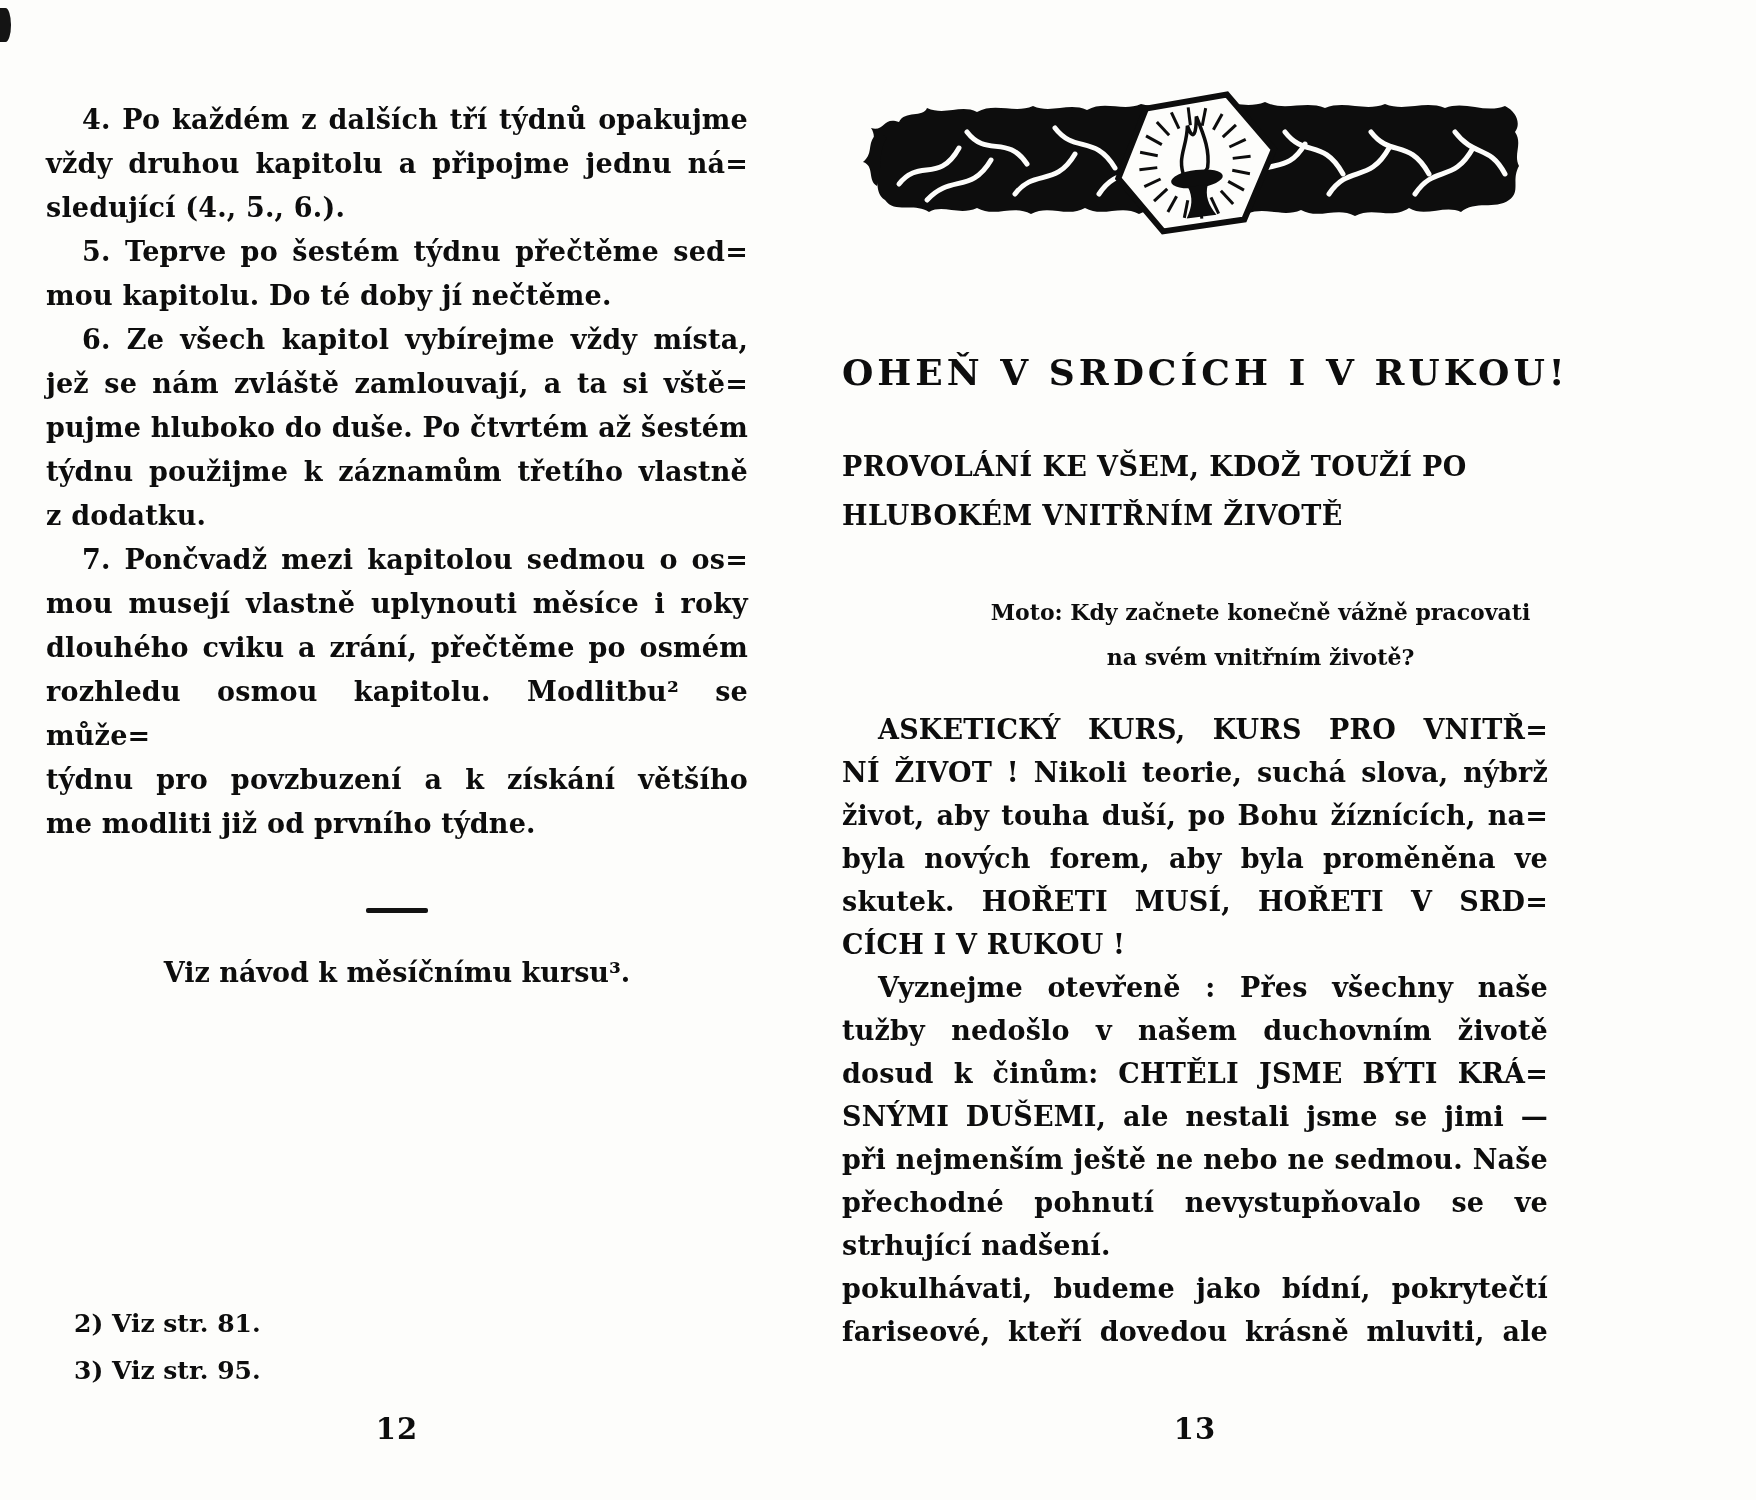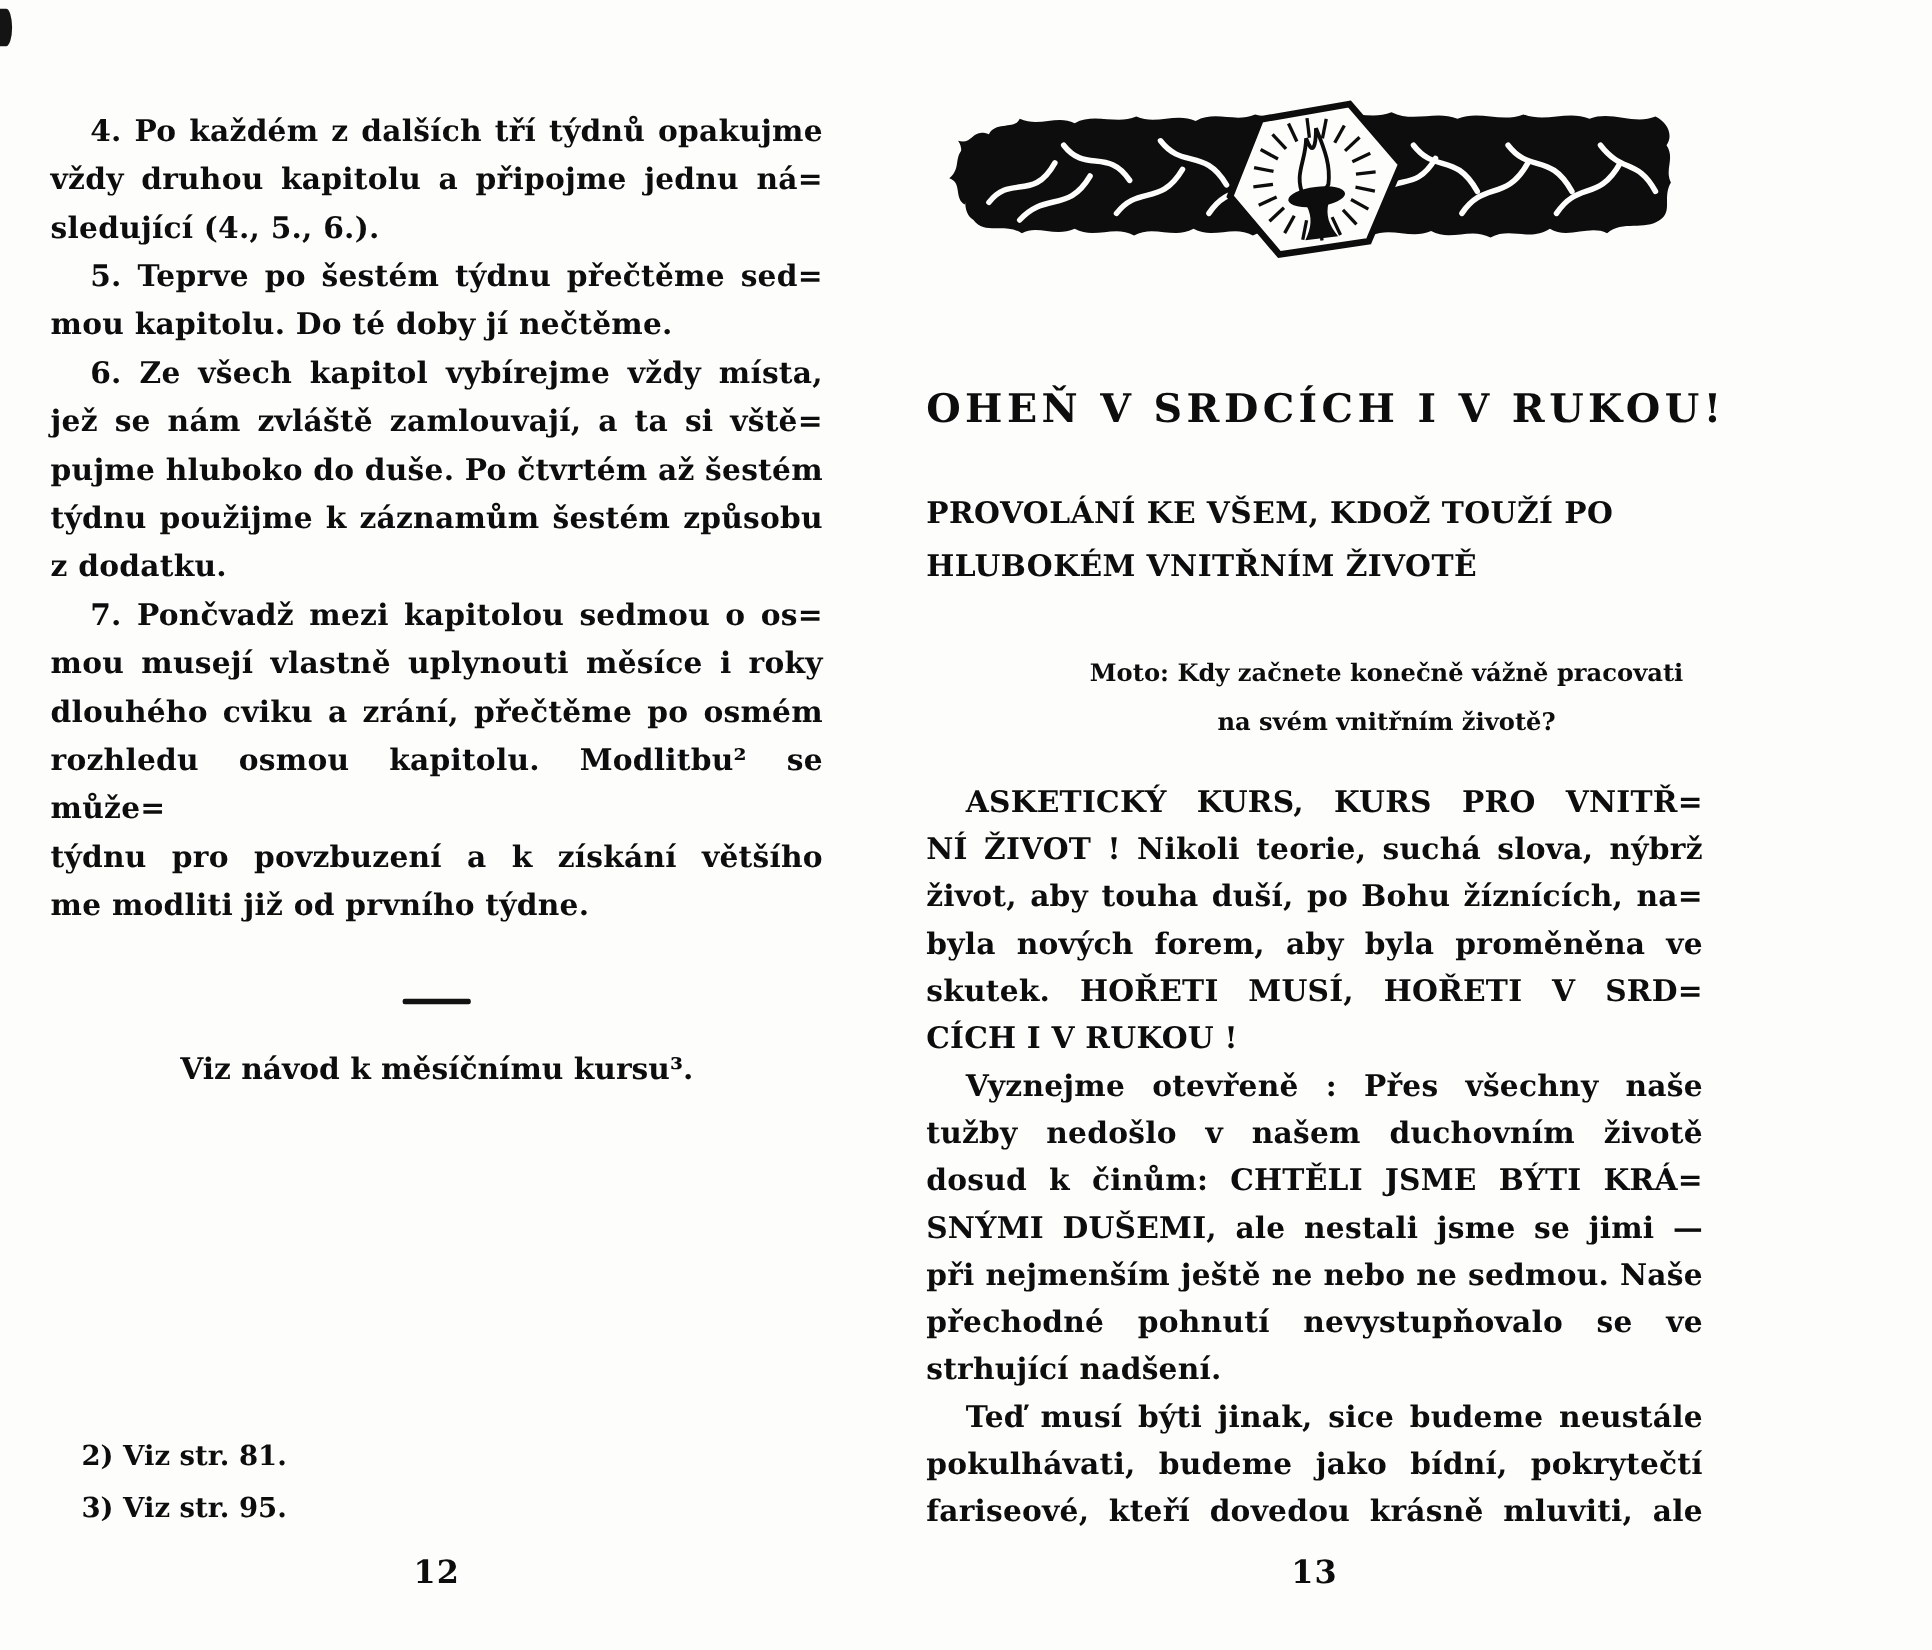--- a/index.html
+++ b/index.html
@@ -54,21 +54,21 @@
 <div class="page page-left">
   <div class="left-body body-text">
       <div class="line indent">4. Po každém z dalších tří týdnů opakujme</div>
       <div class="line">vždy druhou kapitolu a připojme jednu ná=</div>
       <div class="line end">sledující (4., 5., 6.).</div>
       <div class="line indent">5. Teprve po šestém týdnu přečtěme sed=</div>
       <div class="line end">mou kapitolu. Do té doby jí nečtěme.</div>
       <div class="line indent">6. Ze všech kapitol vybírejme vždy místa,</div>
       <div class="line">jež se nám zvláště zamlouvají, a ta si vště=</div>
       <div class="line">pujme hluboko do duše. Po čtvrtém až šestém</div>
-      <div class="line">týdnu použijme k záznamům šestém způsobu</div>
+      <div class="line">týdnu použijme k záznamům třetího vlastně</div>
       <div class="line end">z dodatku.</div>
       <div class="line indent">7. Pončvadž mezi kapitolou sedmou o os=</div>
       <div class="line">mou musejí vlastně uplynouti měsíce i roky</div>
       <div class="line">dlouhého cviku a zrání, přečtěme po osmém</div>
       <div class="line">rozhledu osmou kapitolu. Modlitbu² se může=</div>
       <div class="line">týdnu pro povzbuzení a k získání většího</div>
       <div class="line end">me modliti již od prvního týdne.</div>
     </div>
 
   <div class="divider"></div>
@@ -166,19 +166,18 @@
       <div class="line">byla nových forem, aby byla proměněna ve</div>
       <div class="line">skutek. HOŘETI MUSÍ, HOŘETI V SRD=</div>
       <div class="line end">CÍCH I V RUKOU !</div>
       <div class="line indent">Vyznejme otevřeně : Přes všechny naše</div>
       <div class="line">tužby nedošlo v našem duchovním životě</div>
       <div class="line">dosud k činům: CHTĚLI JSME BÝTI KRÁ=</div>
       <div class="line">SNÝMI DUŠEMI, ale nestali jsme se jimi —</div>
       <div class="line">při nejmenším ještě ne nebo ne sedmou. Naše</div>
       <div class="line">přechodné pohnutí nevystupňovalo se ve</div>
       <div class="line end">strhující nadšení.</div>
-      <div class="line indent">Teď musí býti jinak, sice budeme neustále</div>
       <div class="line">pokulhávati, budeme jako bídní, pokrytečtí</div>
       <div class="line">fariseové, kteří dovedou krásně mluviti, ale</div>
     </div>
 
   <div class="page-number">13</div>
 </div>
 
 </body></html>

